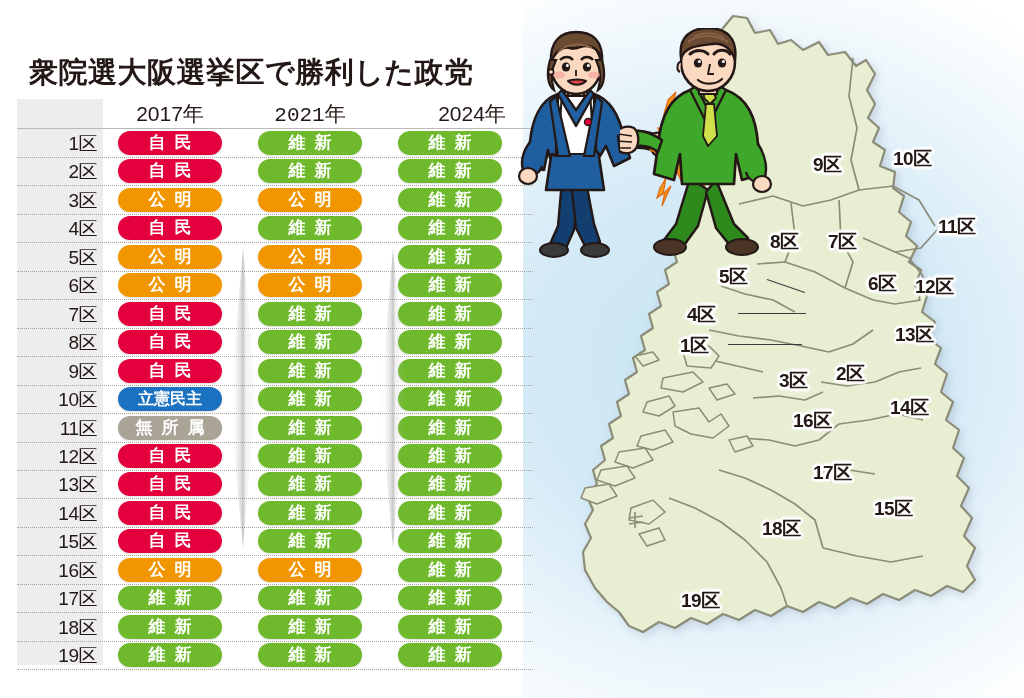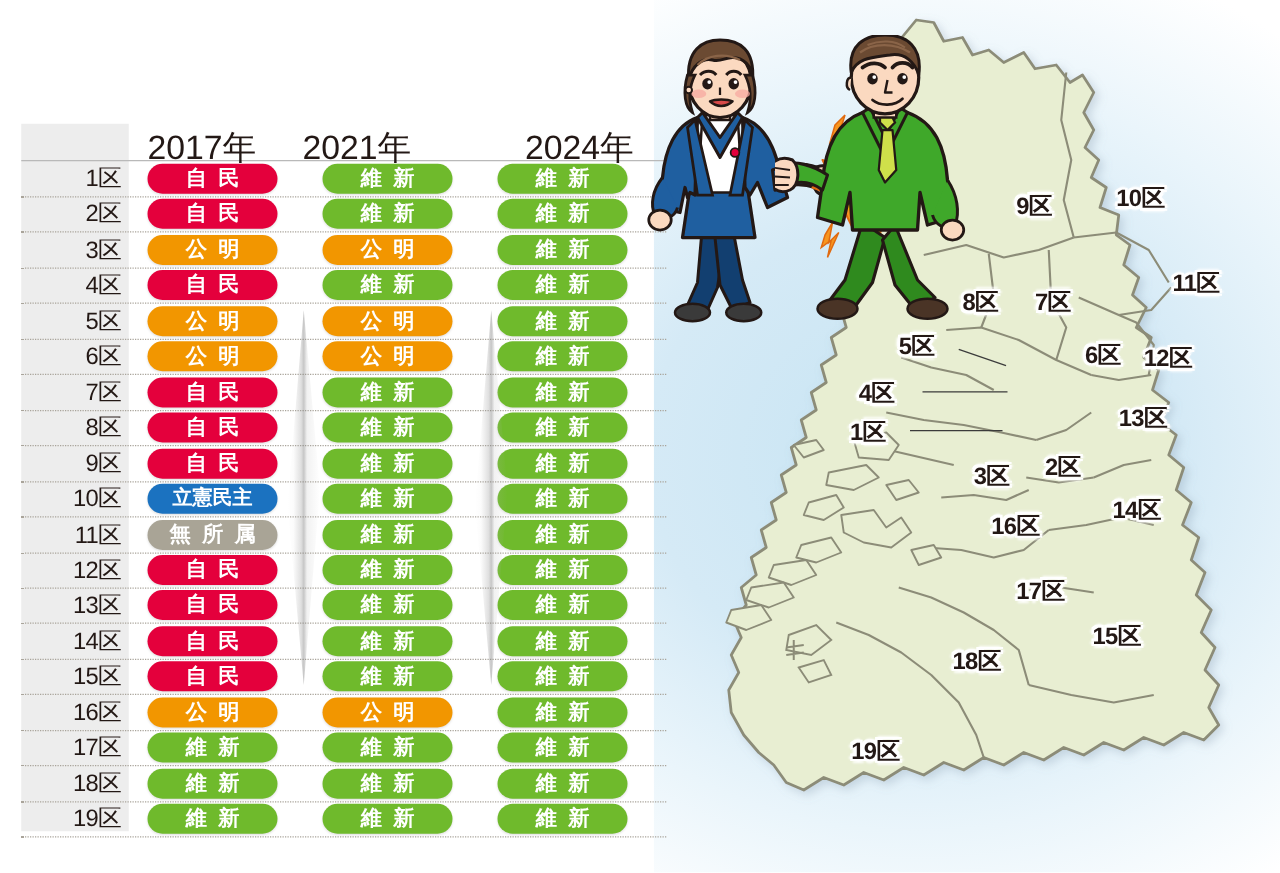--- a/index.html
+++ b/index.html
@@ -53,22 +53,22 @@
     position:absolute;left:17px;top:99px;width:86px;height:566px;
     background:#ededed;
   }
   #header-rule{
     position:absolute;left:17px;top:128px;width:516px;height:0;
     border-top:1.4px solid #b9b9b9;
   }
 
   .col-head{
     position:absolute;top:100px;
-    font-size:27px;color:#231815;font-weight:normal;
-    text-align:left;white-space:nowrap;
+    font-size:21px;color:#231815;font-weight:normal;
+    text-align:center;white-space:nowrap;
   }
   .rowline{
     position:absolute;left:17px;width:516px;height:0;
     border-top:1.5px dotted #a9a49a;
   }
   .rlabel{
     position:absolute;left:17px;width:80px;
     font-size:19px;color:#231815;text-align:right;
     line-height:24px;letter-spacing:-0.5px;
   }
@@ -342,25 +342,26 @@
 
     <path d="M90,36 L88,46 L94,46" stroke="#231815" stroke-width="1.9" fill="none" stroke-linejoin="round"></path>
 
     <path d="M78,52 C84,57 96,57 102,51" stroke="#231815" stroke-width="2.2" fill="none" stroke-linecap="round"></path>
 
     <path d="M61,34 C57,34 56,42 60,44" stroke="#231815" stroke-width="2" fill="#fbd9c0"></path>
   </svg>
 </div>
 
 <div id="table-wrap">
+  <div id="title">衆院選大阪選挙区で勝利した政党</div>
   <div id="label-bg"></div>
   <div id="header-rule"></div>
   <div id="headers">
       <div class="col-head" style="left: 118px; width: 104px;">2017年</div>
-      <div class="col-head" style="left: 242px; width: 104px;">2021年</div>
+      <div class="col-head" style="left: 258px; width: 104px; font-family: Liberation Mono, monospace;">2021年</div>
       <div class="col-head" style="left: 420px; width: 104px;">2024年</div>
     </div>
   <div id="rows">
       <div class="rowline" style="top: 157px;"></div>
       <div class="rlabel" style="top: 132px;">1区</div>
       <div class="pill two" style="left: 118px; top: 131px; background: rgb(228, 0, 60);">自民</div>
       <div class="pill two" style="left: 258px; top: 131px; background: rgb(111, 186, 44);">維新</div>
       <div class="pill two" style="left: 398px; top: 131px; background: rgb(111, 186, 44);">維新</div>
       <div class="rowline" style="top: 185.45px;"></div>
       <div class="rlabel" style="top: 160.45px;">2区</div>

